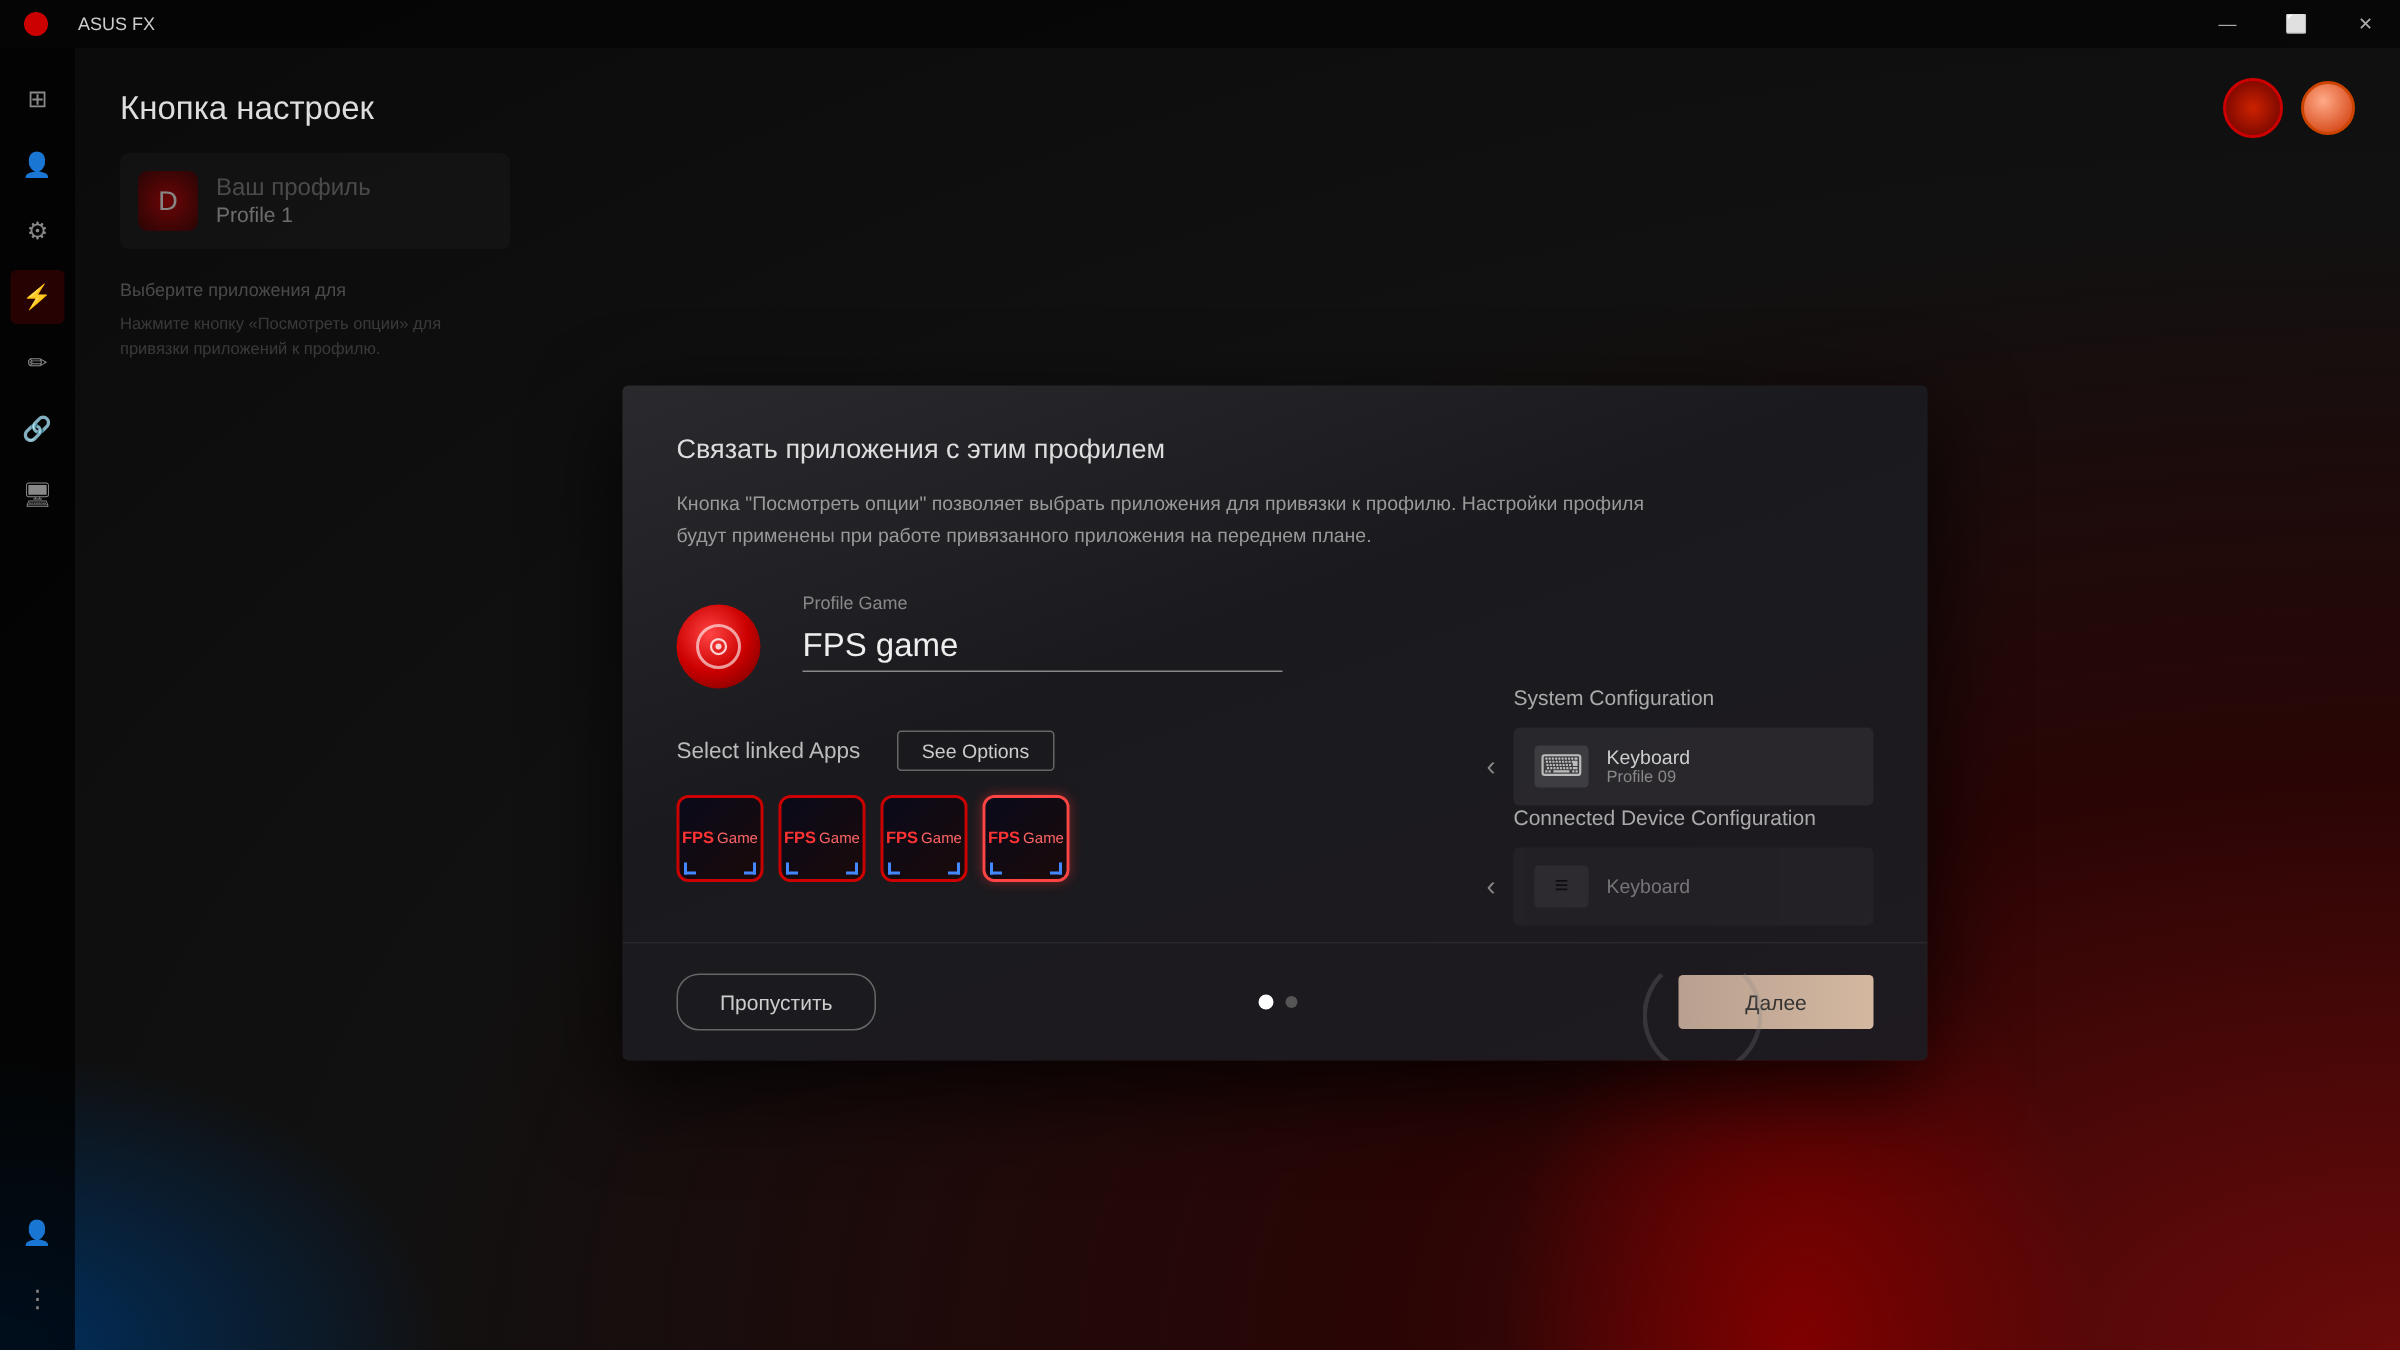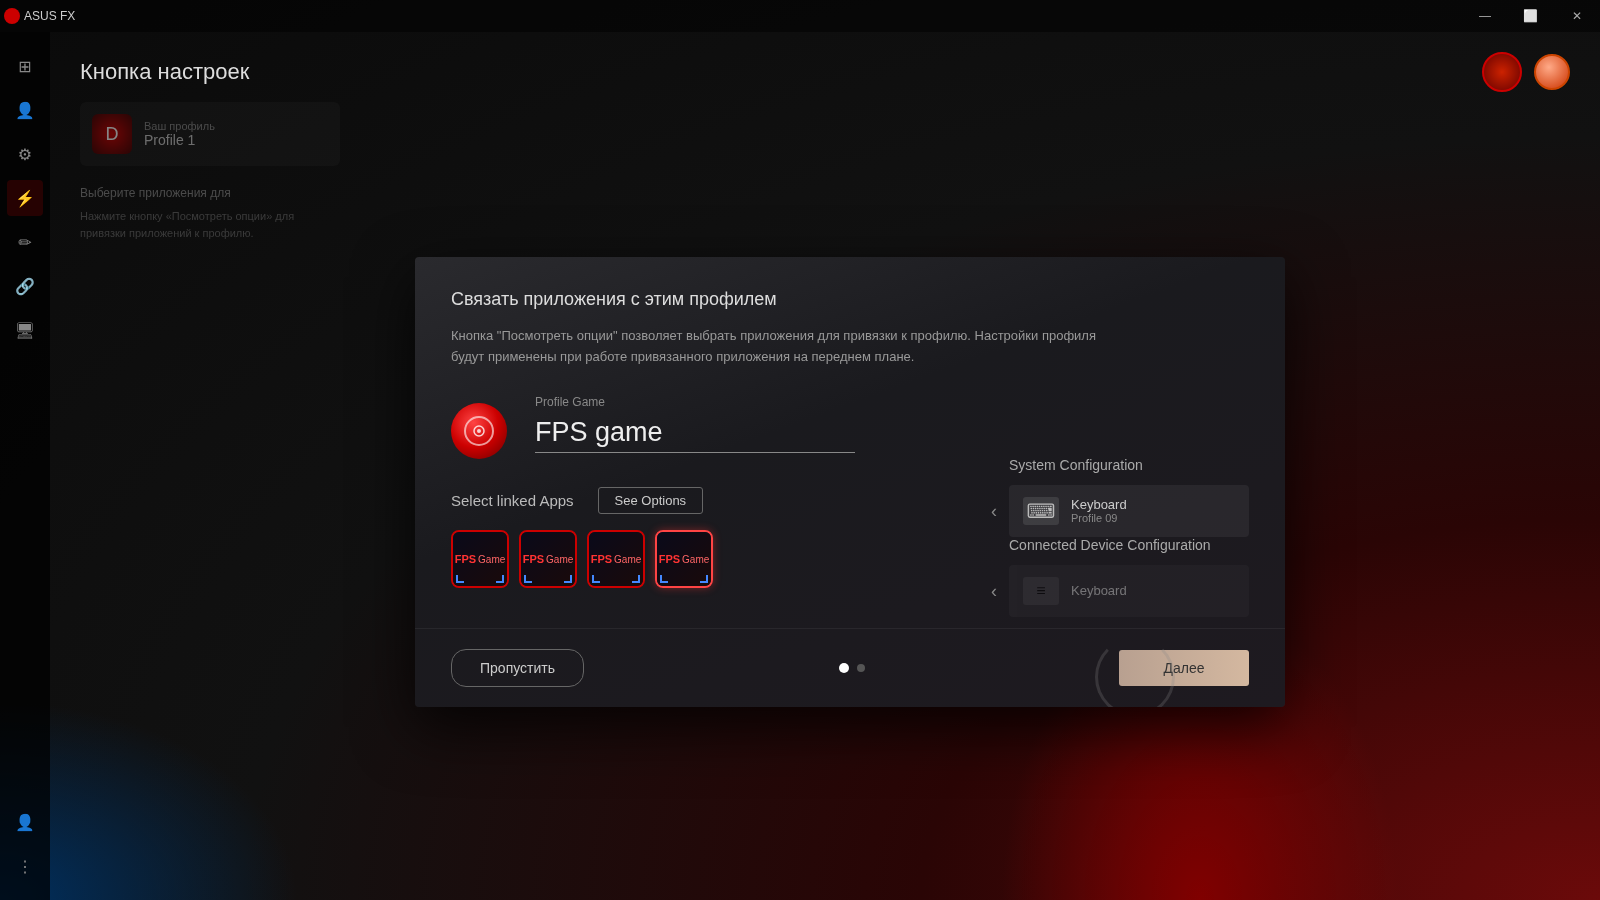--- a/index.html
+++ b/index.html
@@ -47,22 +47,22 @@
       height: 32px;
       display: flex;
       align-items: center;
       justify-content: space-between;
       z-index: 100;
       background: rgba(0,0,0,0.5);
     }
     .titlebar-left {
       display: flex;
       align-items: center;
-      gap: 4px;
-      padding-left: 4px;
+      gap: 20px;
+      padding-left: 16px;
     }
     .titlebar-app-icon {
       width: 16px;
       height: 16px;
       background: #cc0000;
       border-radius: 50%;
     }
     .titlebar-title {
       color: #ccc;
       font-size: 12px;
@@ -199,21 +199,21 @@
       width: 40px;
       height: 40px;
       background: radial-gradient(circle, #cc0000, #440000);
       border-radius: 6px;
       display: flex;
       align-items: center;
       justify-content: center;
     }
     .profile-label {
       color: #888;
-      font-size: 11px;
+      font-size: 16px;
     }
     .profile-name {
       color: #ccc;
       font-size: 14px;
     }
     .section-label {
       color: #888;
       font-size: 12px;
       margin: 12px 0 8px;
     }
@@ -291,21 +291,21 @@
       flex: 1;
       max-width: 320px;
     }
     .field-label {
       color: #888;
       font-size: 12px;
       margin-bottom: 8px;
     }
     .field-input-display {
       color: #eee;
-      font-size: 27px;
+      font-size: 22px;
       font-weight: 300;
       border-bottom: 1px solid #888;
       padding-bottom: 4px;
     }
     .system-config-title {
       color: #aaa;
       font-size: 14px;
       margin-bottom: 12px;
     }
     .config-card {

